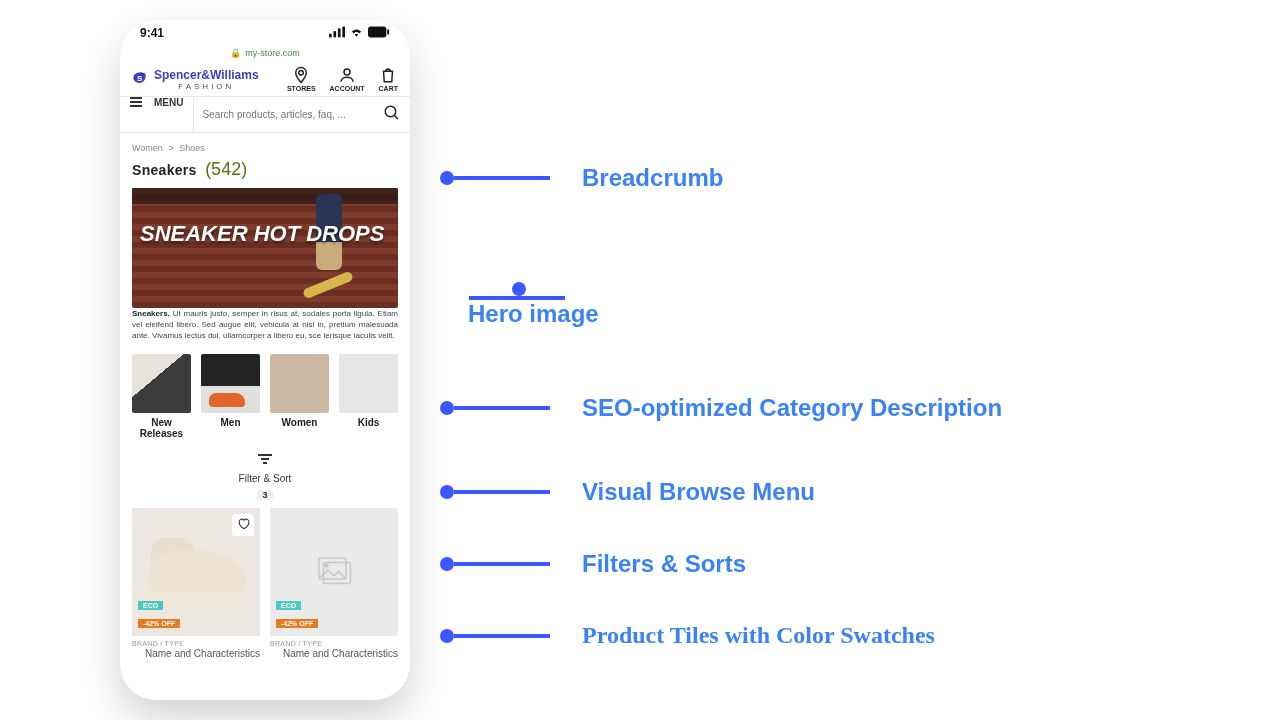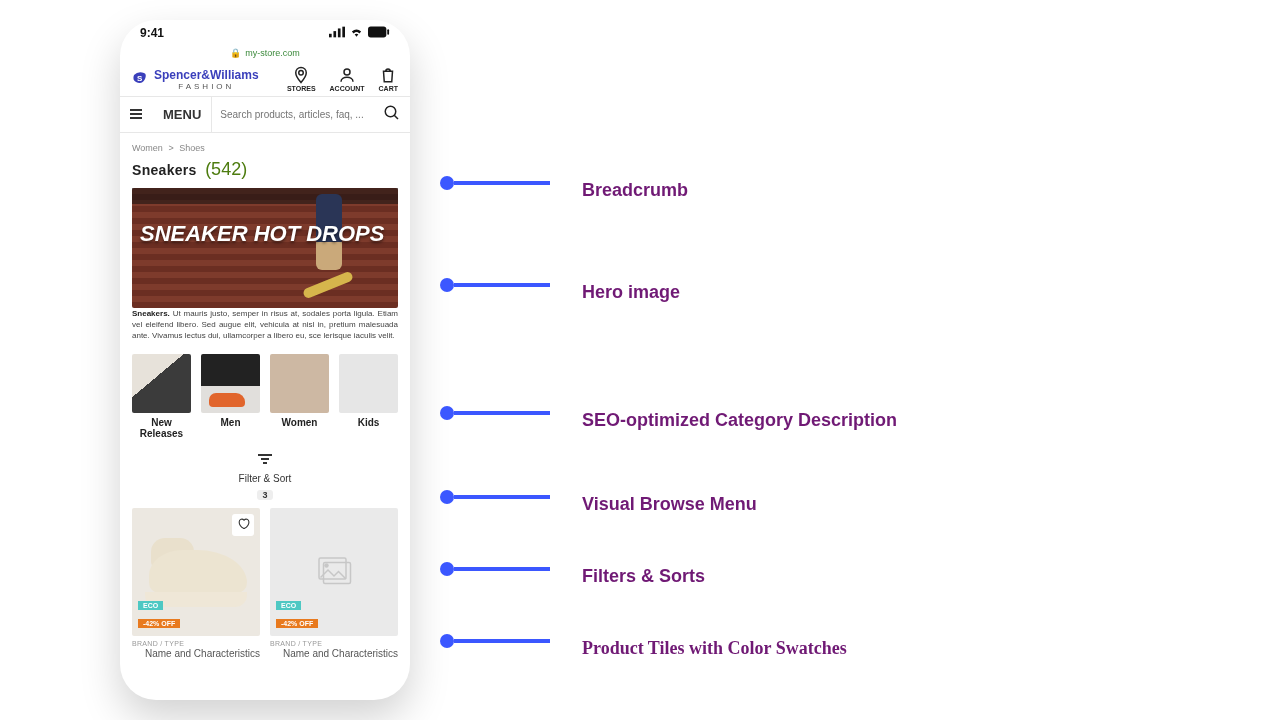--- a/index.html
+++ b/index.html
@@ -53,22 +53,22 @@
   .brand .subtitle {
     font-weight:400; letter-spacing:3px; font-size:8px; color:#555; text-align:center;
   }
   .hdr-icons { display:flex; gap:14px; }
   .hdr-icon { display:flex; flex-direction:column; align-items:center; font-size:7px; font-weight:600; color:#222; }
   .hdr-icon svg { width:18px; height:18px; }
   .searchrow {
     display:flex; align-items:center; border-bottom:1px solid #e7e7e7; height:36px;
   }
   .menu-btn {
-    display:flex; align-items:center; gap:21px; padding:0 10px; border-right:1px solid #e7e7e7;
-    height:100%; font-size:13px; font-weight:600; color:#333;
+    display:flex; gap:12px; padding:0 10px; border-right:1px solid #e7e7e7;
+    height:100%; font-size:10px; font-weight:600; color:#333;
   }
   .search-input {
     flex:1; border:none; outline:none; padding:0 8px; font-size:10px; color:#999;
   }
   .search-btn { width:36px; display:flex; align-items:center; justify-content:center; }
   .search-btn svg { width:18px; height:18px; }
   .content { padding: 10px 12px 0 12px; }
   .crumb { font-size:9px; color:#888; }
   .crumb .sep { margin:0 3px; }
   .cat-title { margin-top:6px; }
@@ -120,21 +120,21 @@
   .shoe { position:absolute; left:10%; top:22%; width:80%; height:56%; }
   .shoe .sole{position:absolute;left:0;right:0;bottom:0;height:22%;background:#efe7d7;border-radius:0 0 12px 12px;}
   .shoe .upper{position:absolute;left:4%;right:0;bottom:20%;height:60%;background:#ece4d1;border-radius:40% 60% 12px 12px / 70% 90% 12px 12px;}
   .shoe .ankle{position:absolute;left:6%;bottom:55%;width:42%;height:42%;background:#e9e0cc;border-radius:14px 14px 6px 6px;}
 
   
   .callouts { position:absolute; left:440px; top:0; width:820px; height:720px; }
   .callout { position:absolute; display:flex; align-items:center; }
   .dot { width:14px; height:14px; background:#3b57ff; border-radius:50%; flex-shrink:0;}
   .line { height:4px; background:#3b57ff; width:96px; margin:0 4px 0 0;}
-  .clabel { color:#701a75; font-weight:700; font-size:18px; margin-left:28px; white-space:nowrap;margin-top:16px;}
+  .clabel { color:#3b82f6; font-weight:700; font-size:24px; margin-left:28px; white-space:nowrap;}
 </style>
 </head>
 <body>
 
 <div class="phone">
 
   <div class="statusbar">
     <span>9:41</span>
     <span class="right">
       <span>
@@ -320,21 +320,21 @@
     </div>
   </div>
 </div>
 
 <div class="callouts" id="callouts">
     <div class="callout" style="top: 164px; left: 0px;">
       <span class="dot"></span>
       <span class="line"></span>
       <span class="clabel">Breadcrumb</span>
     </div>
-    <div class="callout" style="top: 266px; left: 0px;">
+    <div class="callout" style="top: 282px; left: 0px; flex-direction: column;">
       <span class="dot"></span>
       <span class="line"></span>
       <span class="clabel">Hero image</span>
     </div>
     <div class="callout" style="top: 394px; left: 0px;">
       <span class="dot"></span>
       <span class="line"></span>
       <span class="clabel">SEO-optimized Category Description</span>
     </div>
     <div class="callout" style="top: 478px; left: 0px;">

